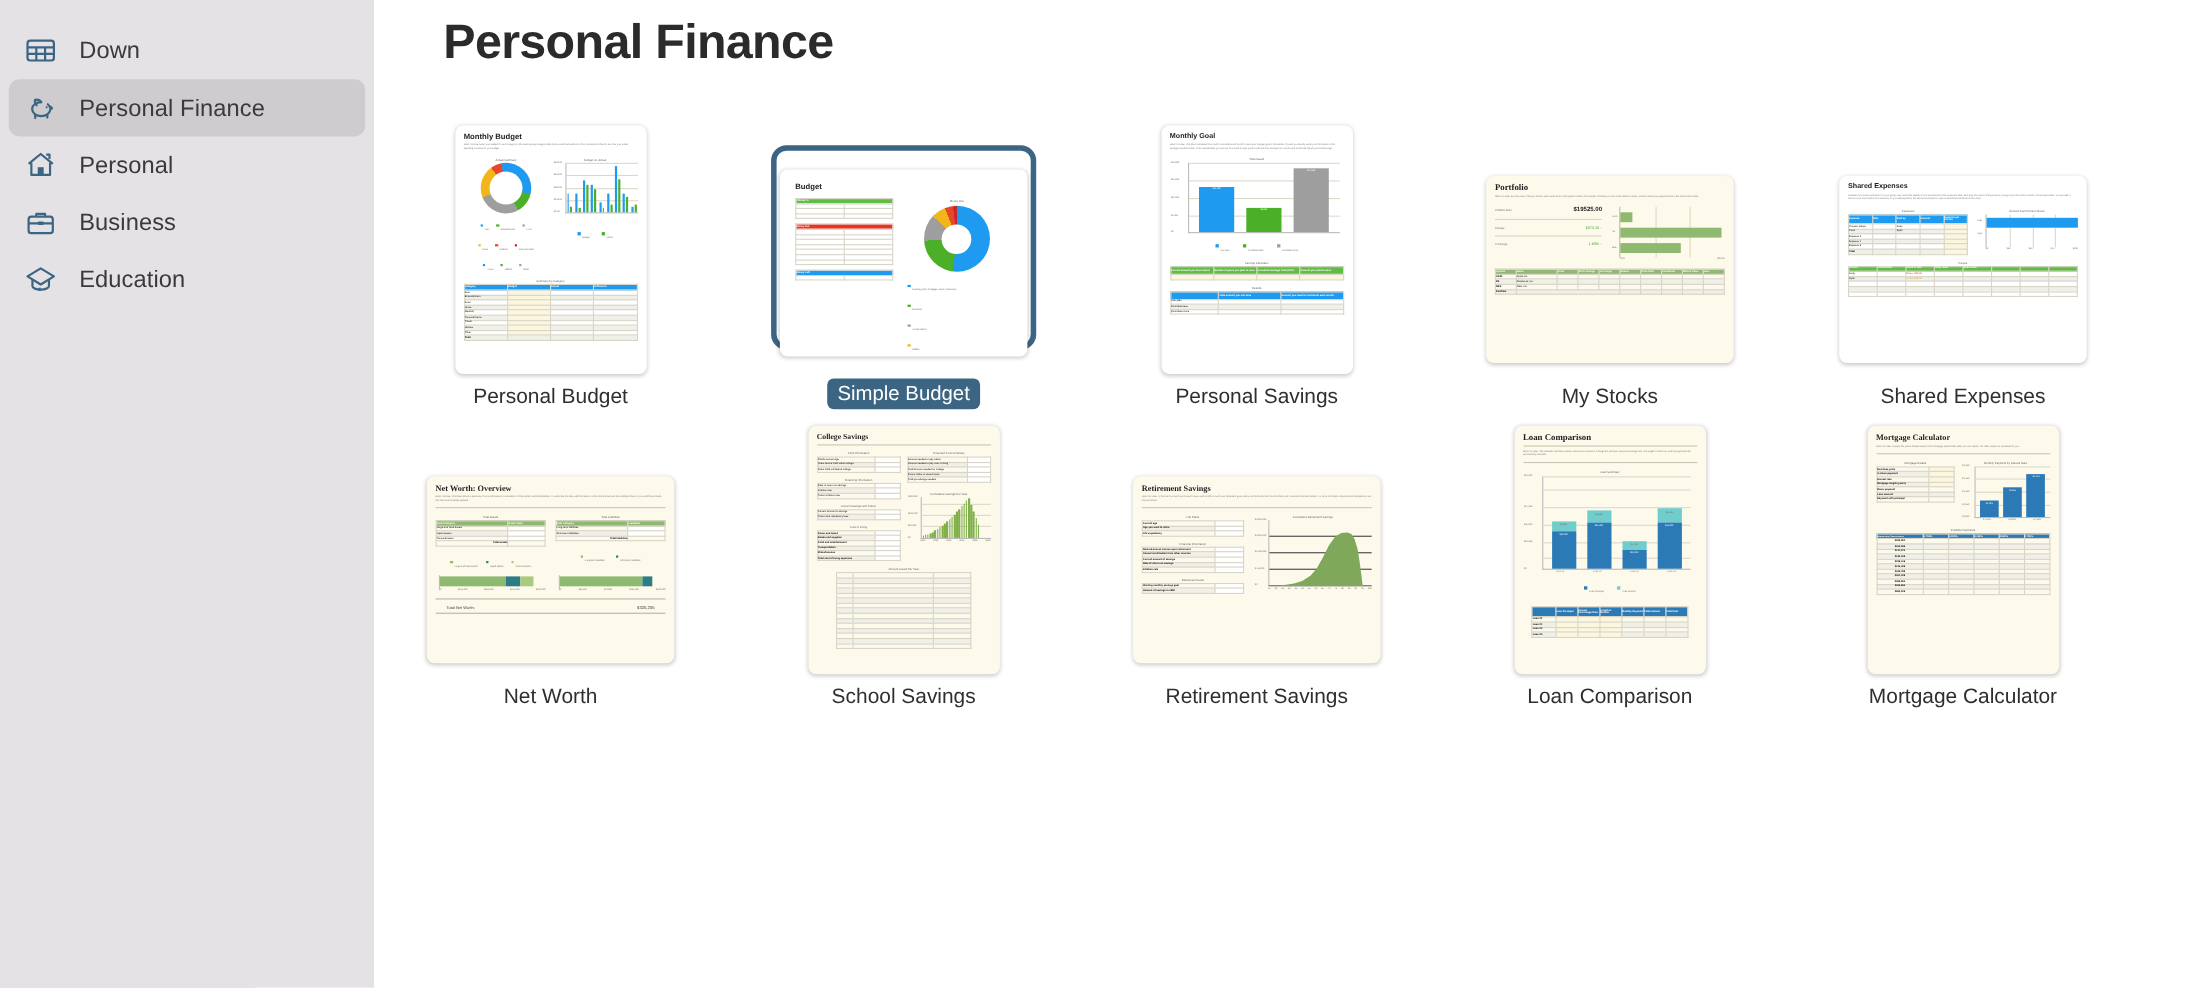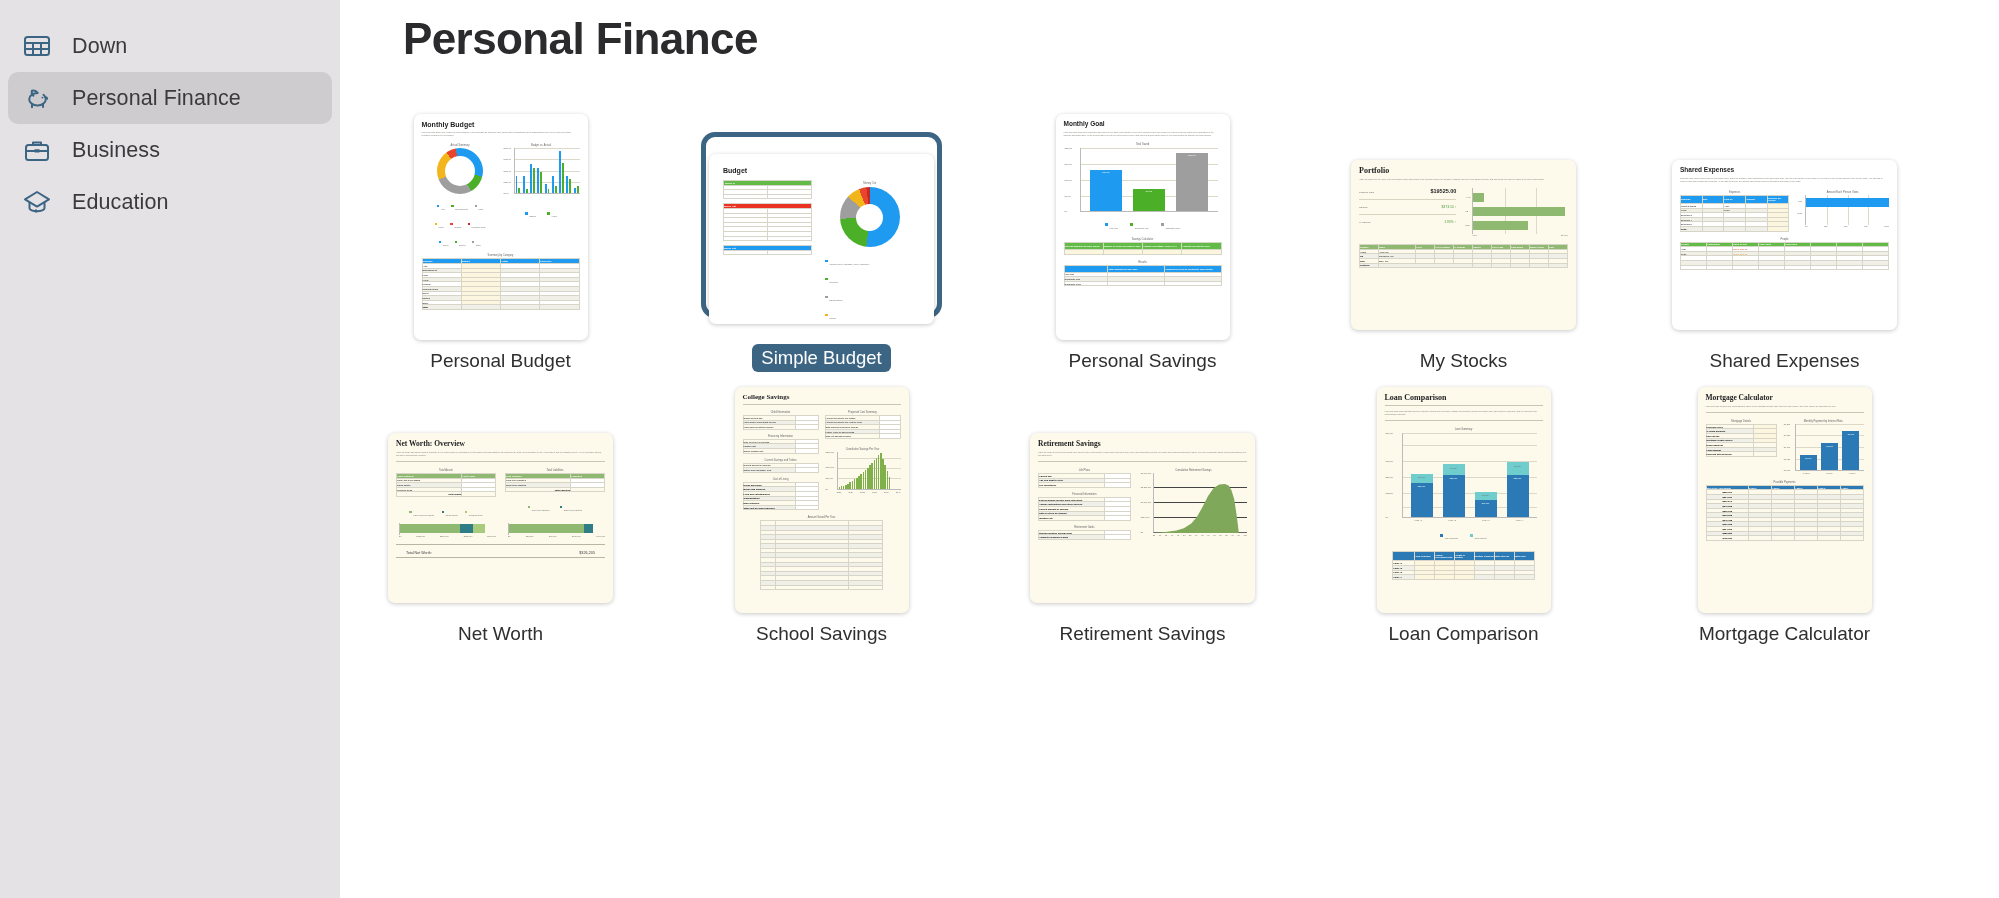--- a/index.html
+++ b/index.html
@@ -146,20 +146,31 @@
           <path d="M21.5 11.8c1.4 1.1 2.3 2.7 2.3 4.4 0 3.5-3.7 6.3-8.3 6.3S7.2 19.7 7.2 16.2c0-3.5 3.7-6.3 8.3-6.3"></path>
           <path d="M15.5 9.9c-1-1.6-3.4-2.6-5.6-2.1-.5 1.7.1 3.6 1.5 4.9"></path>
           <path d="M10 22v2.3M21 21.3v2.6"></path>
           <circle cx="20.4" cy="14.6" r="0.95" fill="#3c6584" stroke="none"></circle>
           <path d="M23.5 14.2c1 0 1.6.6 1.6 1.6"></path>
         </svg>
       </span>
       <span class="nav-label">Personal Finance</span>
     </div>
 
+    <div class="nav-item">
+      <span class="nav-icon">
+        <svg width="30" height="30" viewBox="0 0 30 30" fill="none" stroke="#3c6584" stroke-width="2" stroke-linejoin="round">
+          <path d="M4 14 15 5l11 9"></path>
+          <path d="M6.5 13v11h17V13"></path>
+          <rect x="12.3" y="17" width="5.4" height="7" fill="#3c6584" stroke="none"></rect>
+          <path d="M20 5.5h3v4"></path>
+        </svg>
+      </span>
+      <span class="nav-label">Personal</span>
+    </div>
 
     <div class="nav-item">
       <span class="nav-icon">
         <svg width="30" height="30" viewBox="0 0 30 30" fill="none" stroke="#3c6584" stroke-width="2" stroke-linejoin="round">
           <rect x="4" y="10" width="22" height="15" rx="2.5"></rect>
           <path d="M11 10V7.5h8V10"></path>
           <line x1="4" y1="16" x2="26" y2="16"></line>
           <rect x="12.2" y="14.3" width="5.6" height="3.2" rx="1" fill="#3c6584" stroke="none"></rect>
         </svg>
       </span>

